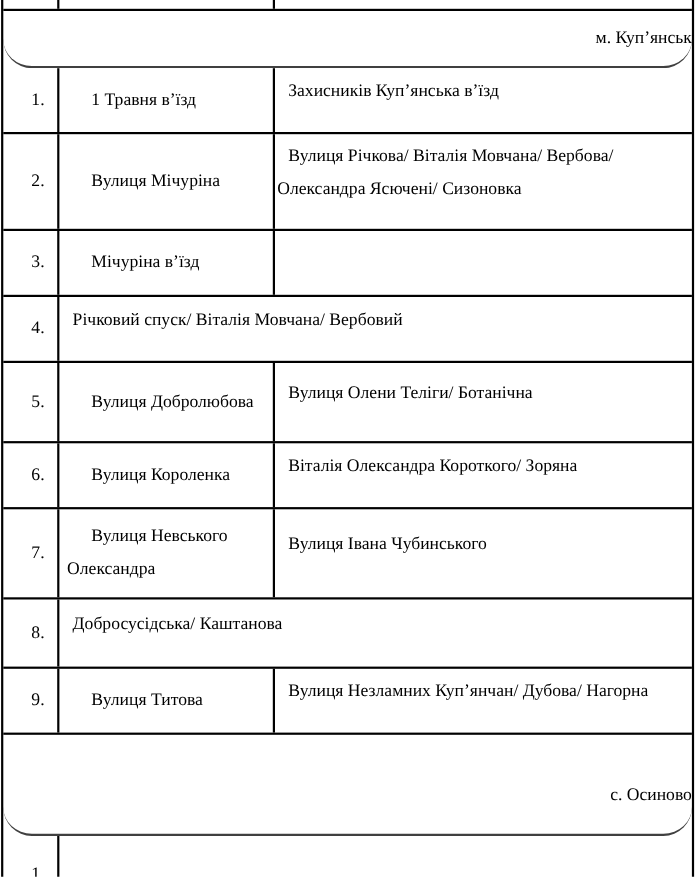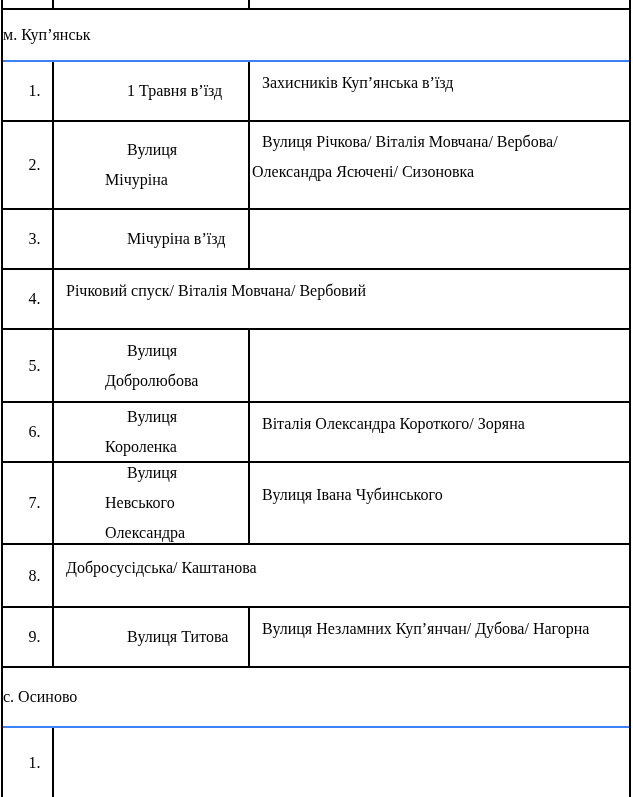--- a/index.html
+++ b/index.html
@@ -43,50 +43,51 @@
   }
   .c-old {
     width: 196px;
     flex: 0 0 196px;
     border-right: 2px solid #000;
     box-sizing: border-box;
     display: flex;
     align-items: center;
     padding: 0 6px 0 7px;
   }
-  .c-old .txt { text-indent: 22px; margin-left: 44px; }
+  .c-old .txt { text-indent: 22px; }
   .c-new {
     flex: 1 1 auto;
     box-sizing: border-box;
     display: flex;
     align-items: center;
     padding: 0 12px 16px 2px;
   }
   .c-new .txt { text-indent: 10px; }
   .section-row {
     display: flex;
     align-items: center;
-    justify-content: flex-start;
+    justify-content: flex-end;
     text-align: center;
-    border-bottom: 2px solid #3b82f6;
-    box-sizing: border-box;
+    border-bottom: 2px solid #404040;
+    box-sizing: border-box;
+    border-radius: 26px;
   }
   
   .h-sliver { height: 10px; }
   .h-sec1   { height: 52px; }
   .h-r1     { height: 60px; }
   .h-r2     { height: 88px; }
   .h-r3     { height: 60px; }
   .h-r4     { height: 60px; }
   .h-r5     { height: 73px; }
   .h-r6     { height: 60px; }
   .h-r7     { height: 82px; }
   .h-r8     { height: 63px; }
   .h-r9     { height: 60px; }
-  .h-sec2   { height: 60px; }
+  .h-sec2   { height: 72px; margin-top: 20px; }
   .h-r10    { height: 69px; }
 </style>
 </head>
 <body>
 
 <div class="doc-table">
 
   <div class="row h-sliver">
     <div class="c-num"></div>
     <div class="c-old"></div>
@@ -139,20 +140,23 @@
       </div>
   </div>
 
   <div class="row h-r5">
     <div class="c-num">
         <span class="txt">5.</span>
       </div>
     <div class="c-old">
         <span class="txt">Вулиця Добролюбова</span>
       </div>
+    <div class="c-new">
+        <span class="txt">Вулиця Олени Теліги/ Ботанічна</span>
+      </div>
   </div>
 
   <div class="row h-r6">
     <div class="c-num">
         <span class="txt">6.</span>
       </div>
     <div class="c-old">
         <span class="txt">Вулиця Короленка</span>
       </div>
     <div class="c-new">

